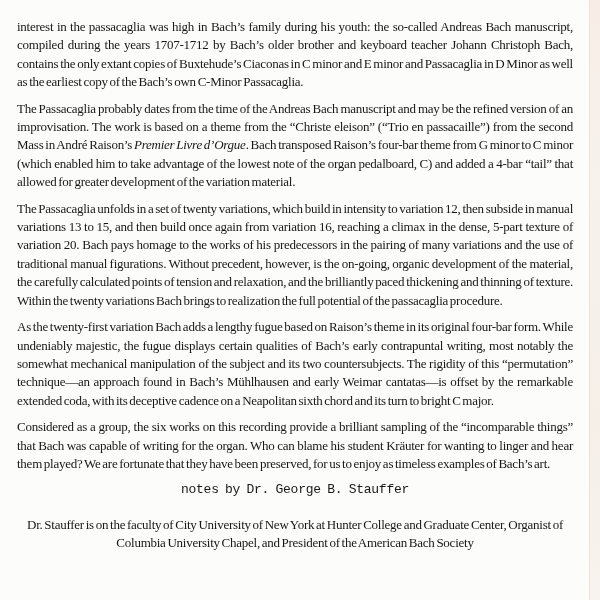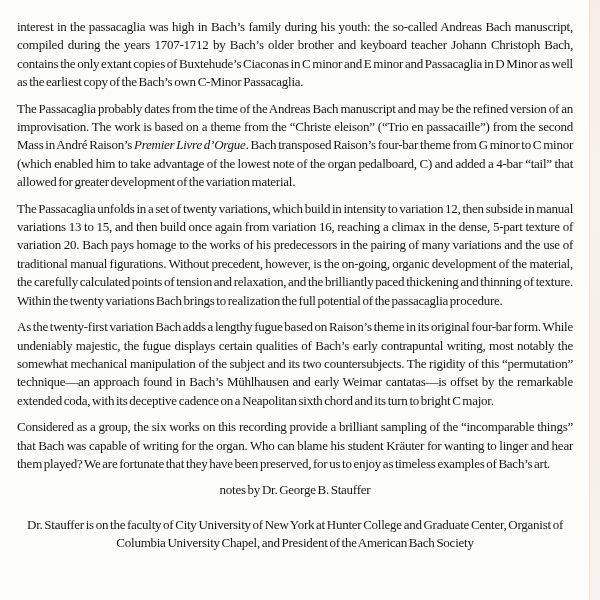--- a/index.html
+++ b/index.html
@@ -26,20 +26,21 @@
     margin: 0 0 8px 0;
     font-size: 13px;
     line-height: 18.4px;
     text-align: justify;
     letter-spacing: -0.25px;
     word-spacing: -1.2px;
   }
   .byline {
     text-align: center !important;
     margin: 2px 0 0 0 !important;
+    font-family: Liberation Mono, monospace;
   }
   .affiliation {
     text-align: center !important;
     margin: 16px auto !important;
     max-width: 552px;
   }
   .scan-edge {
     position: absolute;
     top: 0;
     right: 0;

